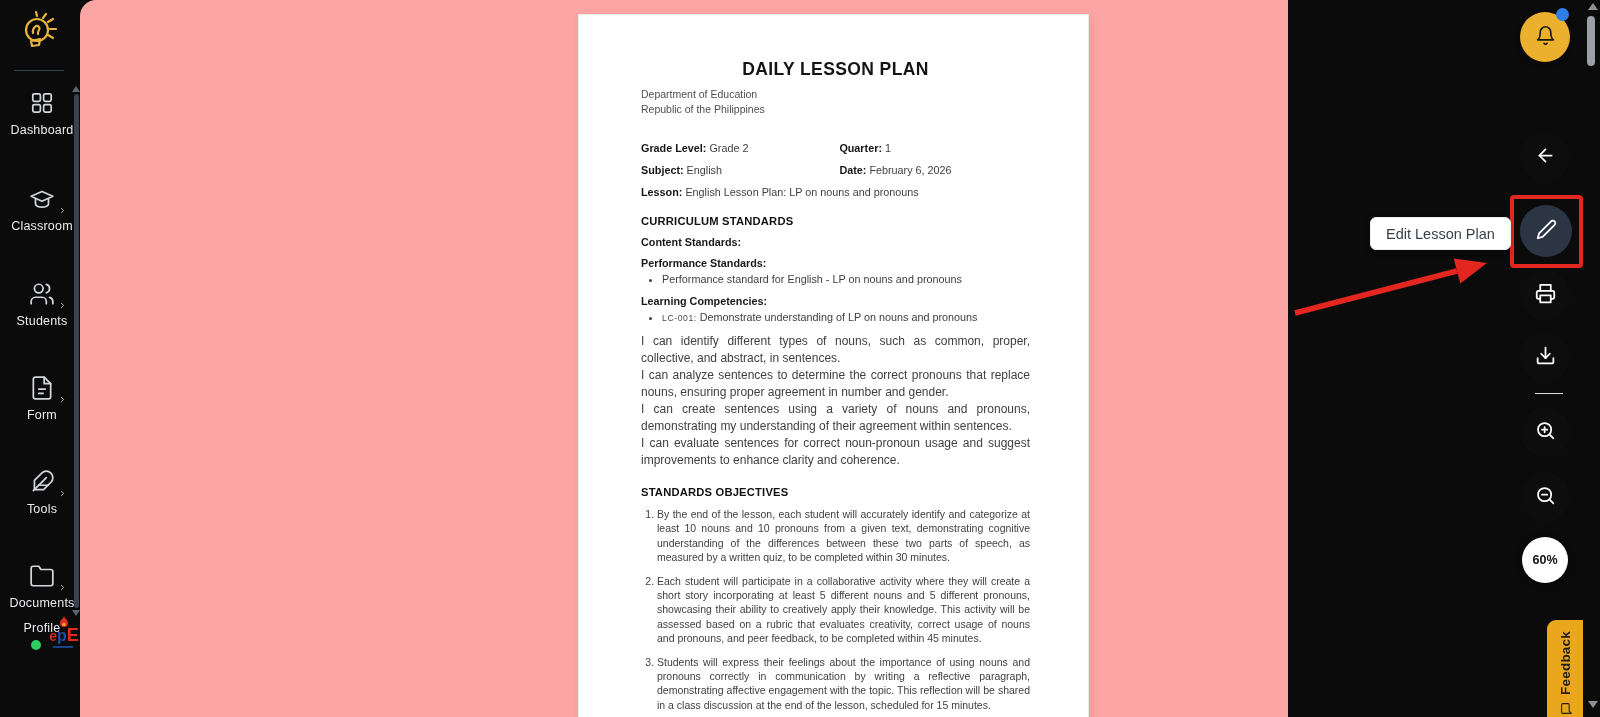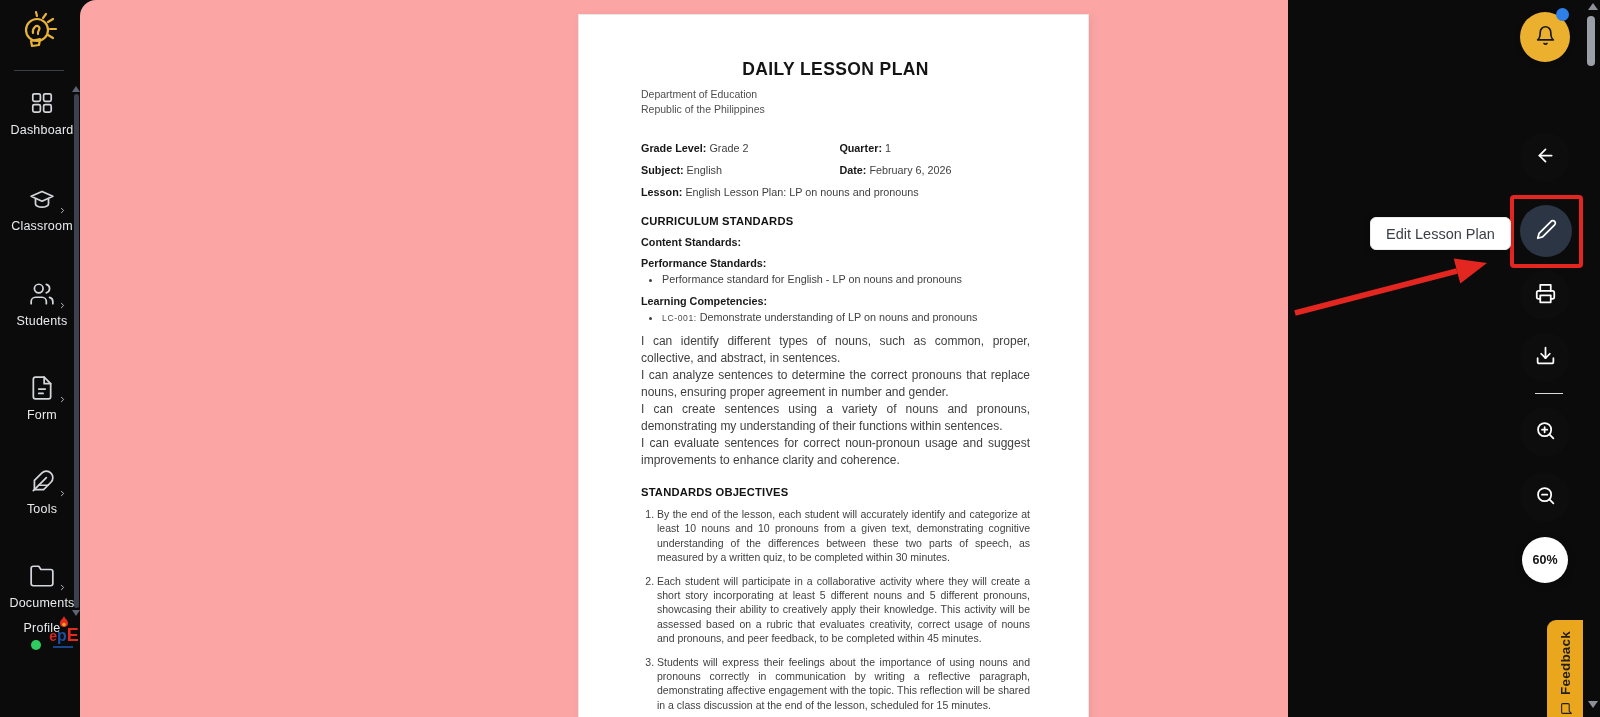--- a/index.html
+++ b/index.html
@@ -235,21 +235,21 @@
         <li>Performance standard for English - LP on nouns and pronouns</li>
       </ul>
     <div class="grp-h">Learning Competencies:</div>
     <ul class="bullets">
         <li><span class="code">LC-001:</span> <span>Demonstrate understanding of LP on nouns and pronouns</span></li>
       </ul>
 
     <div class="ican">
       <p>I can identify different types of nouns, such as common, proper, collective, and abstract, in sentences.</p>
       <p>I can analyze sentences to determine the correct pronouns that replace nouns, ensuring proper agreement in number and gender.</p>
-      <p>I can create sentences using a variety of nouns and pronouns, demonstrating my understanding of their functions within sentences.</p>
+      <p>I can create sentences using a variety of nouns and pronouns, demonstrating my understanding of their agreement within sentences.</p>
       <p>I can evaluate sentences for correct noun-pronoun usage and suggest improvements to enhance clarity and coherence.</p>
     </div>
 
     <div class="sec-h">STANDARDS OBJECTIVES</div>
     <ol class="objectives">
       <li>By the end of the lesson, each student will accurately identify and categorize at least 10 nouns and 10 pronouns from a given text, demonstrating cognitive understanding of the differences between these two parts of speech, as measured by a written quiz, to be completed within 30 minutes.</li>
       <li>Each student will participate in a collaborative activity where they will create a short story incorporating at least 5 different nouns and 5 different pronouns, showcasing their ability to creatively apply their knowledge. This activity will be assessed based on a rubric that evaluates creativity, correct usage of nouns and pronouns, and peer feedback, to be completed within 45 minutes.</li>
       <li>Students will express their feelings about the importance of using nouns and pronouns correctly in communication by writing a reflective paragraph, demonstrating affective engagement with the topic. This reflection will be shared in a class discussion at the end of the lesson, scheduled for 15 minutes.</li>
     </ol>
   </div>

